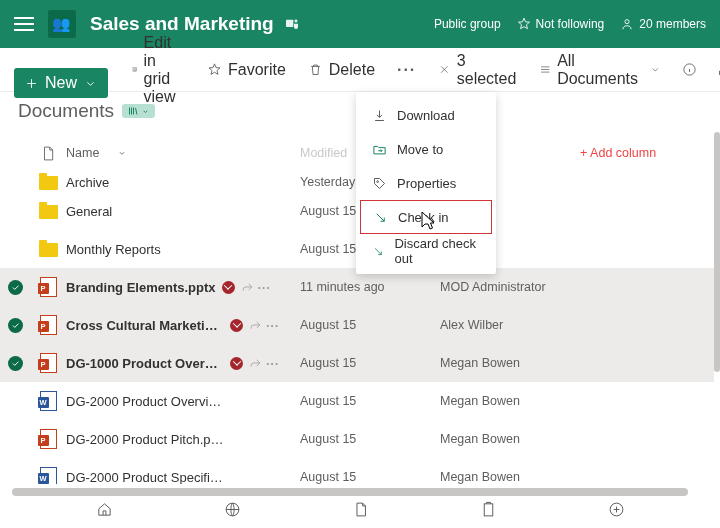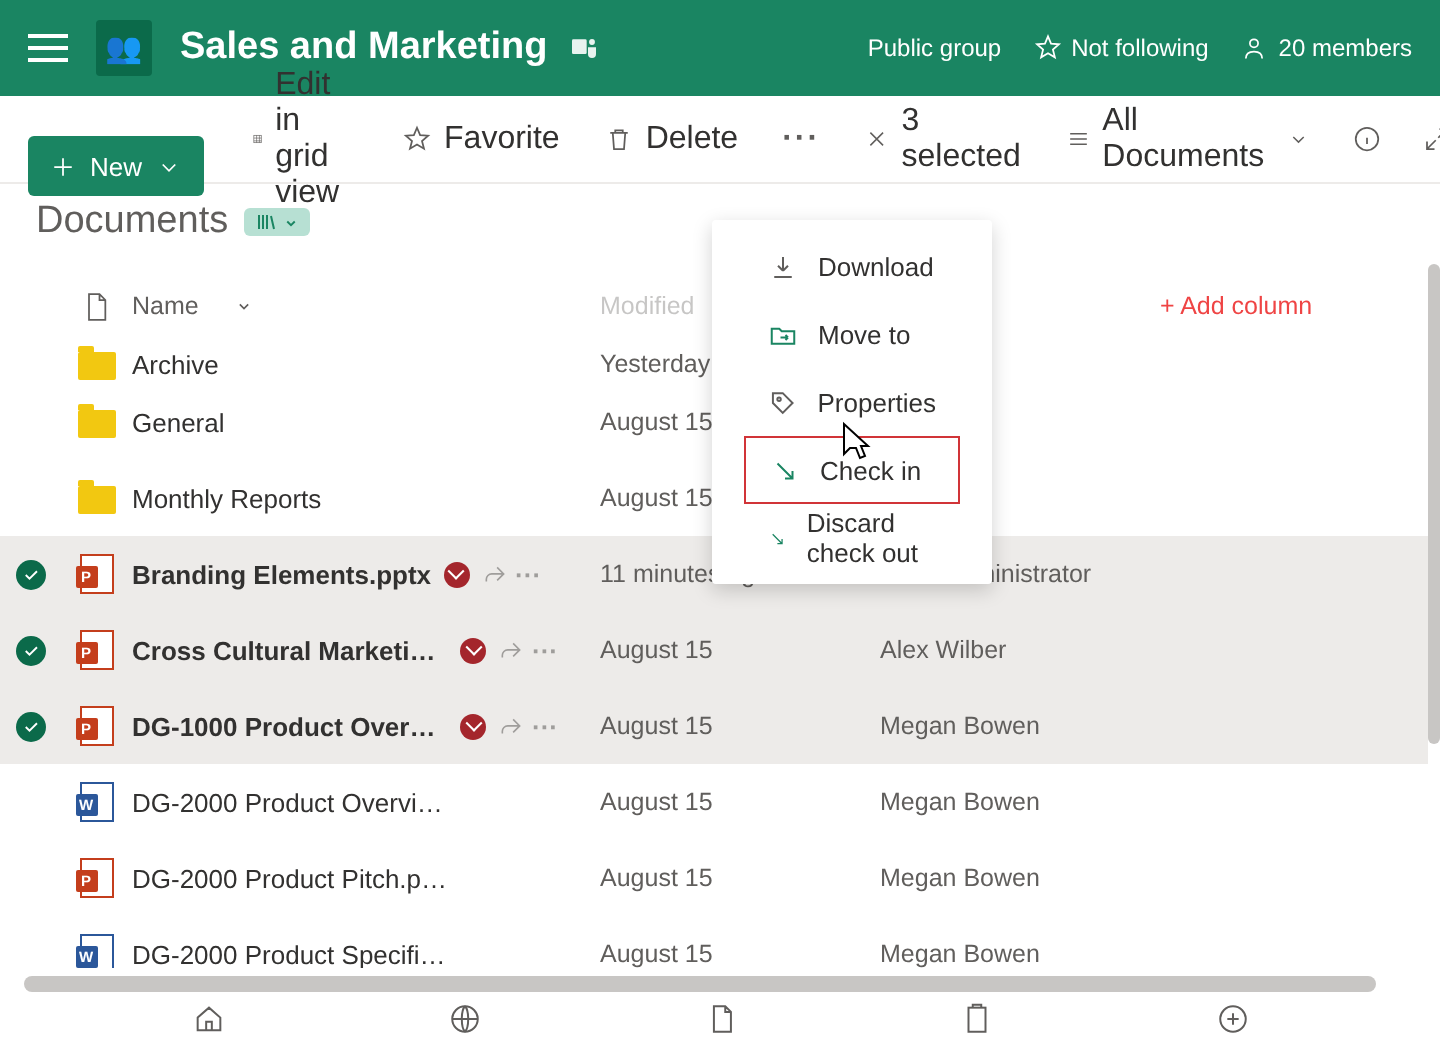--- a/index.html
+++ b/index.html
@@ -9,21 +9,21 @@
   .hamburger { width: 20px; height: 14px; display: flex; flex-direction: column; justify-content: space-between; cursor: pointer; }
   .hamburger div { height: 2px; background: #fff; }
   .logo { width: 28px; height: 28px; background: #0b6a4a; margin-left: 14px; border-radius: 2px; display:flex; align-items:center; justify-content:center; font-size:15px;}
   .title { font-size: 19px; font-weight: 600; margin-left: 14px; flex-shrink:0;}
   .teams-ico { margin-left: 10px; font-size: 14px; opacity:.9;}
   .spacer { flex: 1; }
   .hdr-item { font-size: 12px; margin-left: 16px; display:flex; align-items:center; gap:5px; cursor:pointer;}
   .hdr-item svg { width:14px; height:14px; fill:none; stroke:#fff; stroke-width:1.5;}
 
   .cmdbar { height: 44px; display: flex; align-items: center; padding: 0 14px; border-bottom: 1px solid #edebe9; gap: 6px; position:relative;}
-  .new-btn { background: #1a8562; color: #fff; border-radius: 3px; height: 30px; padding: 0 10px; display: flex; align-items: center; gap: 6px; font-size: 13px; cursor:pointer;margin-top:27px;}
+  .new-btn { background: #1a8562; color: #fff; border-radius: 3px; height: 30px; padding: 0 10px; display: flex; align-items: center; gap: 6px; font-size: 16px; cursor:pointer;margin-top:27px;}
   .cmd { height:32px; padding: 0 8px; display:flex; align-items:center; gap:6px; color:#323130; cursor:pointer; font-size:16px;}
   .cmd svg, .cmdbar svg { width:15px; height:15px; fill:none; stroke:#605e5c; stroke-width:1.4;}
   .new-btn svg { stroke:#fff;}
   .sep { width:1px; height:22px; background:#e1dfdd; margin:0 2px;}
   .cmd-right { margin-left:auto; display:flex; gap:4px;}
 
   .doclabel { padding: 8px 14px 4px 18px; font-size: 19px; color: #605e5c; display:flex; align-items:center; gap:8px;}
   .viewtag { background:#b7e0d3; color:#1a8562; padding:1px 5px; border-radius:3px; font-size:11px; display:flex; align-items:center; gap:2px;}
 
   .list-area { position: absolute; top: 134px; bottom: 44px; left: 0; right: 6px; overflow: hidden; }
@@ -52,21 +52,21 @@
   .co-badge::after{content:''; width:5px; height:5px; border-bottom:1.5px solid #fff; border-right:1.5px solid #fff; transform:rotate(45deg) translate(-1px,-1px);}
 
   .file-ico { width:17px; height:20px; position:relative;}
   .file-ico.fold { width:19px; height:14px; background:#f2c811; border-radius:1px; position:relative; margin-top:2px;}
   .file-ico.fold::before{content:''; position:absolute; top:-3px; left:0; width:8px; height:3px; background:#f2c811; border-radius:1px 1px 0 0;}
   .doc-ico { width:17px; height:20px; background:#fff; border:1px solid; position:relative; display:flex; align-items:flex-end;}
   .doc-ico .tab { position:absolute; left:-3px; top:5px; width:11px; height:11px; color:#fff; font-size:7.5px; font-weight:700; display:flex; align-items:center; justify-content:center; border-radius:1px;}
   .doc-ico.pp { border-color:#c43e1c;} .doc-ico.pp .tab{background:#c43e1c;}
   .doc-ico.wd { border-color:#2b579a;} .doc-ico.wd .tab{background:#2b579a;}
 
-  .ctx-menu { position:absolute; left:356px; top:110px; width:140px; background:#fff; box-shadow:0 3px 10px rgba(0,0,0,.18); border-radius:2px; z-index:50; padding:6px 16px;}
+  .ctx-menu { position:absolute; left:356px; top:92px; width:140px; background:#fff; box-shadow:0 3px 10px rgba(0,0,0,.18); border-radius:2px; z-index:50; padding:6px 4px;}
   .ctx-item { height:34px; display:flex; align-items:center; padding:0 12px; gap:10px; font-size:13px; cursor:pointer;}
   .ctx-item.hl { border:1.5px solid #d13438;}
   .ctx-item svg { width:15px; height:15px; stroke:#1a8562; stroke-width:1.6; fill:none;}
   .ctx-item.gr svg { stroke:#605e5c; }
   .cursor { position:absolute; left:416px; top:210px; z-index:60; font-size:18px;}
 
   .vscroll { position:absolute; right:0; top:48px; bottom:44px; width:6px; }
   .vthumb { position:absolute; top:84px; width:6px; height:240px; background:#c8c6c4; border-radius:3px;}
   .hscroll { position:absolute; left:12px; right:12px; bottom:32px; height:8px;}
   .hthumb { height:8px; width:676px; background:#c8c6c4; border-radius:4px;}

